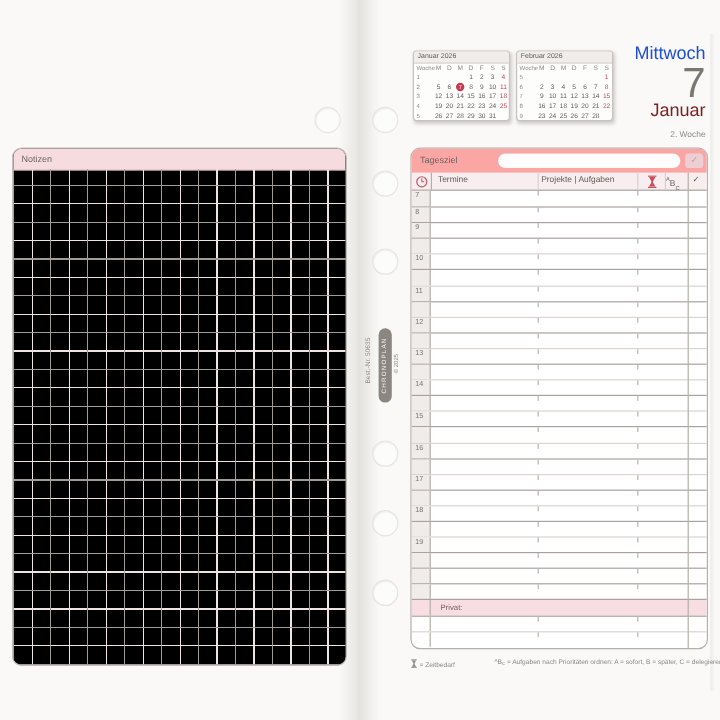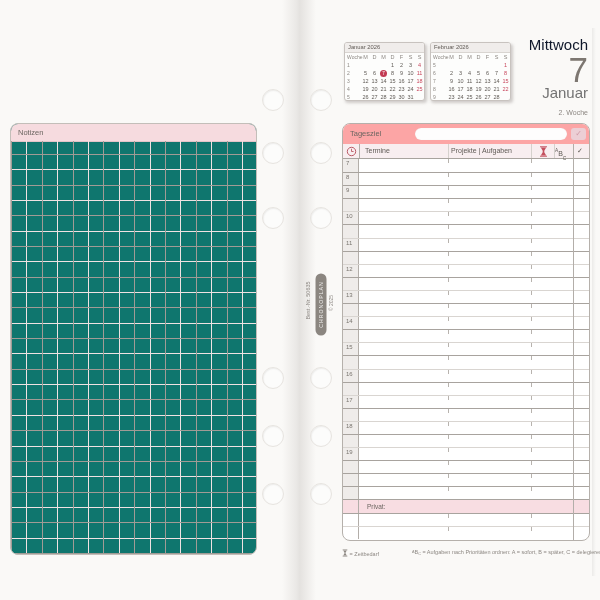--- a/index.html
+++ b/index.html
@@ -7,22 +7,22 @@
        font-family:"Liberation Sans",sans-serif;overflow:hidden;color:#6b6560;}
   .stage{position:absolute;inset:0;}
   
   .gutter{position:absolute;left:282px;top:0;width:34px;height:600px;
     background:linear-gradient(90deg,rgba(0,0,0,0) 0%,rgba(95,85,78,.10) 42%,rgba(95,85,78,.14) 52%,rgba(0,0,0,0) 100%);}
   .right-edge{position:absolute;left:592px;top:28px;width:4px;height:548px;
     background:linear-gradient(90deg,rgba(0,0,0,.06),rgba(0,0,0,0));}
   .hole{position:absolute;width:20px;height:20px;border-radius:50%;background:#fcfcfb;
     border:1px solid #e7e4e0;box-shadow:inset .5px .7px 1.5px rgba(0,0,0,.08);}
   
-  .left-sheet{position:absolute;left:10px;top:123px;width:247px;height:432px;
-    border:1px solid #c3beb9;border-radius:8px;background:#0f766e;overflow:hidden;box-sizing:border-box;}
+  .left-sheet{position:absolute;left:10px;top:123px;width:279px;height:432px;
+    border:1px solid #c3beb9;border-radius:8px;background:#000000;overflow:hidden;box-sizing:border-box;}
   .notes-bar{height:17px;background:#f6dbdf;border-bottom:1px solid #e3c4c8;
     font-size:7.5px;line-height:17px;padding-left:7px;color:#6b6560;}
   .notes-grid{position:absolute;left:0;right:0;top:17px;bottom:0;
     background-image:
       repeating-linear-gradient(90deg,#a19b95 0,#a19b95 1px,transparent 1px,transparent 30.8px),
       repeating-linear-gradient(0deg,#a19b95 0,#a19b95 1px,transparent 1px,transparent 30.7px),
       repeating-linear-gradient(90deg,#efe2e2 0,#efe2e2 1px,transparent 1px,transparent 15.4px),
       repeating-linear-gradient(0deg,#efe2e2 0,#efe2e2 1px,transparent 1px,transparent 15.35px);}
   
   .vert{transform:rotate(-90deg);position:absolute;text-align:center;}
@@ -37,23 +37,23 @@
     background:#f0edeb;border-bottom:1px solid #d9d5d1;}
   .cal-row{display:flex;height:8px;line-height:8px;}
   .cal-row .wk{width:14px;font-size:5px;color:#8d8883;padding-left:2px;text-align:left;}
   .cal-row .dc{flex:1;text-align:center;font-size:5.5px;color:#5f5a55;}
   .cal-row.hdr .dc,.cal-row.hdr .wk{color:#8d8883;}
   .dc.red{color:#c8465c;}
   .dot{display:inline-block;width:7px;height:7px;border-radius:50%;background:#c23b53;color:#fff;
     font-size:4.6px;line-height:7px;text-align:center;vertical-align:0;}
   
   .date-block{position:absolute;right:12px;top:36px;text-align:right;}
-  .dw{font-size:15px;color:#0f172a;}
+  .dw{font-size:15px;color:#1d4ed8;}
   .dd{font-size:35px;line-height:.92;color:#7d7771;margin-top:1px;}
-  .dm{font-size:15px;color:#737373;margin-top:-2px;}
+  .dm{font-size:15px;color:#7f1d1d;margin-top:-2px;}
   .week-label{position:absolute;right:12px;top:109px;font-size:7px;color:#8d8883;}
   
   .day-table{position:absolute;left:342px;top:123px;width:248px;height:418px;background:#fff;
     border:1px solid #b5b0ab;border-radius:8px;box-sizing:border-box;overflow:hidden;}
   .tz-bar{position:absolute;left:0;right:0;top:0;height:20px;background:#fca5a5;}
   .tz-label{position:absolute;left:7px;top:0;line-height:20px;font-size:7.5px;color:#6b6560;}
   .tz-input{position:absolute;left:72px;top:4px;width:152px;height:12px;background:#fefdfd;
     border-radius:6px;box-shadow:inset 0 0 1px rgba(0,0,0,.10);}
   .tz-check{position:absolute;left:228px;top:4px;width:15px;height:12px;background:#eccfd5;
     border-radius:3px;text-align:center;font-size:8px;line-height:12px;color:#cf9aa6;}

